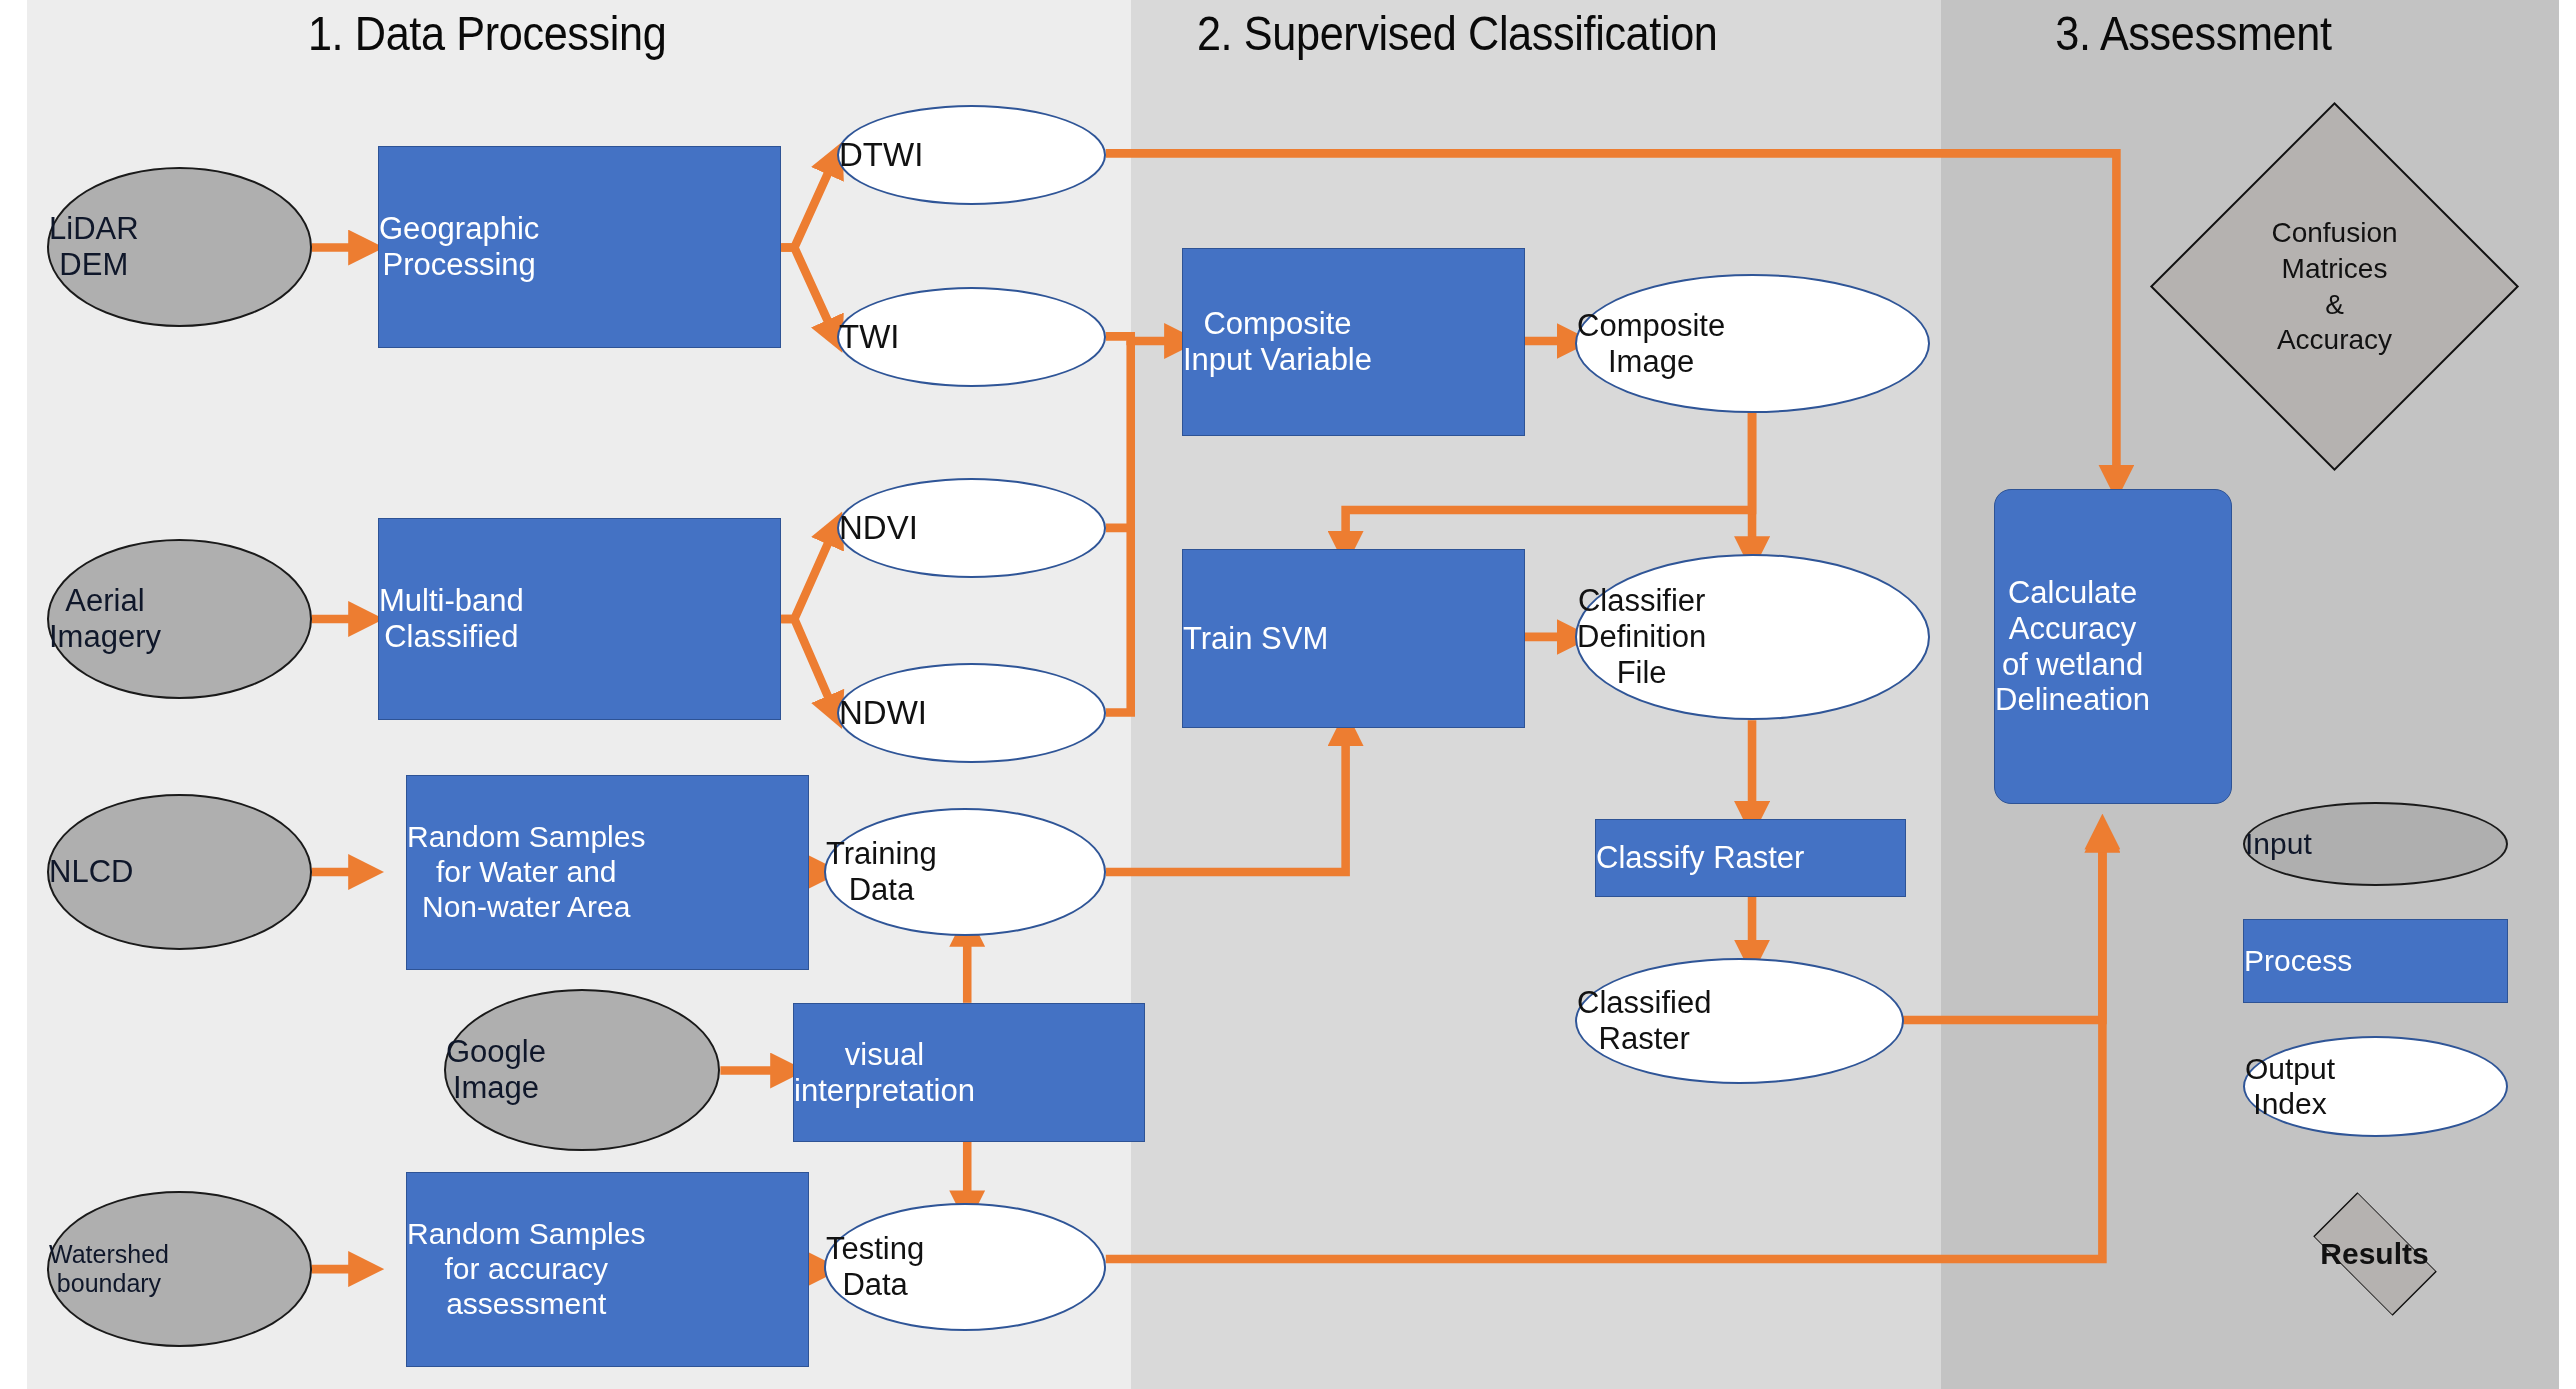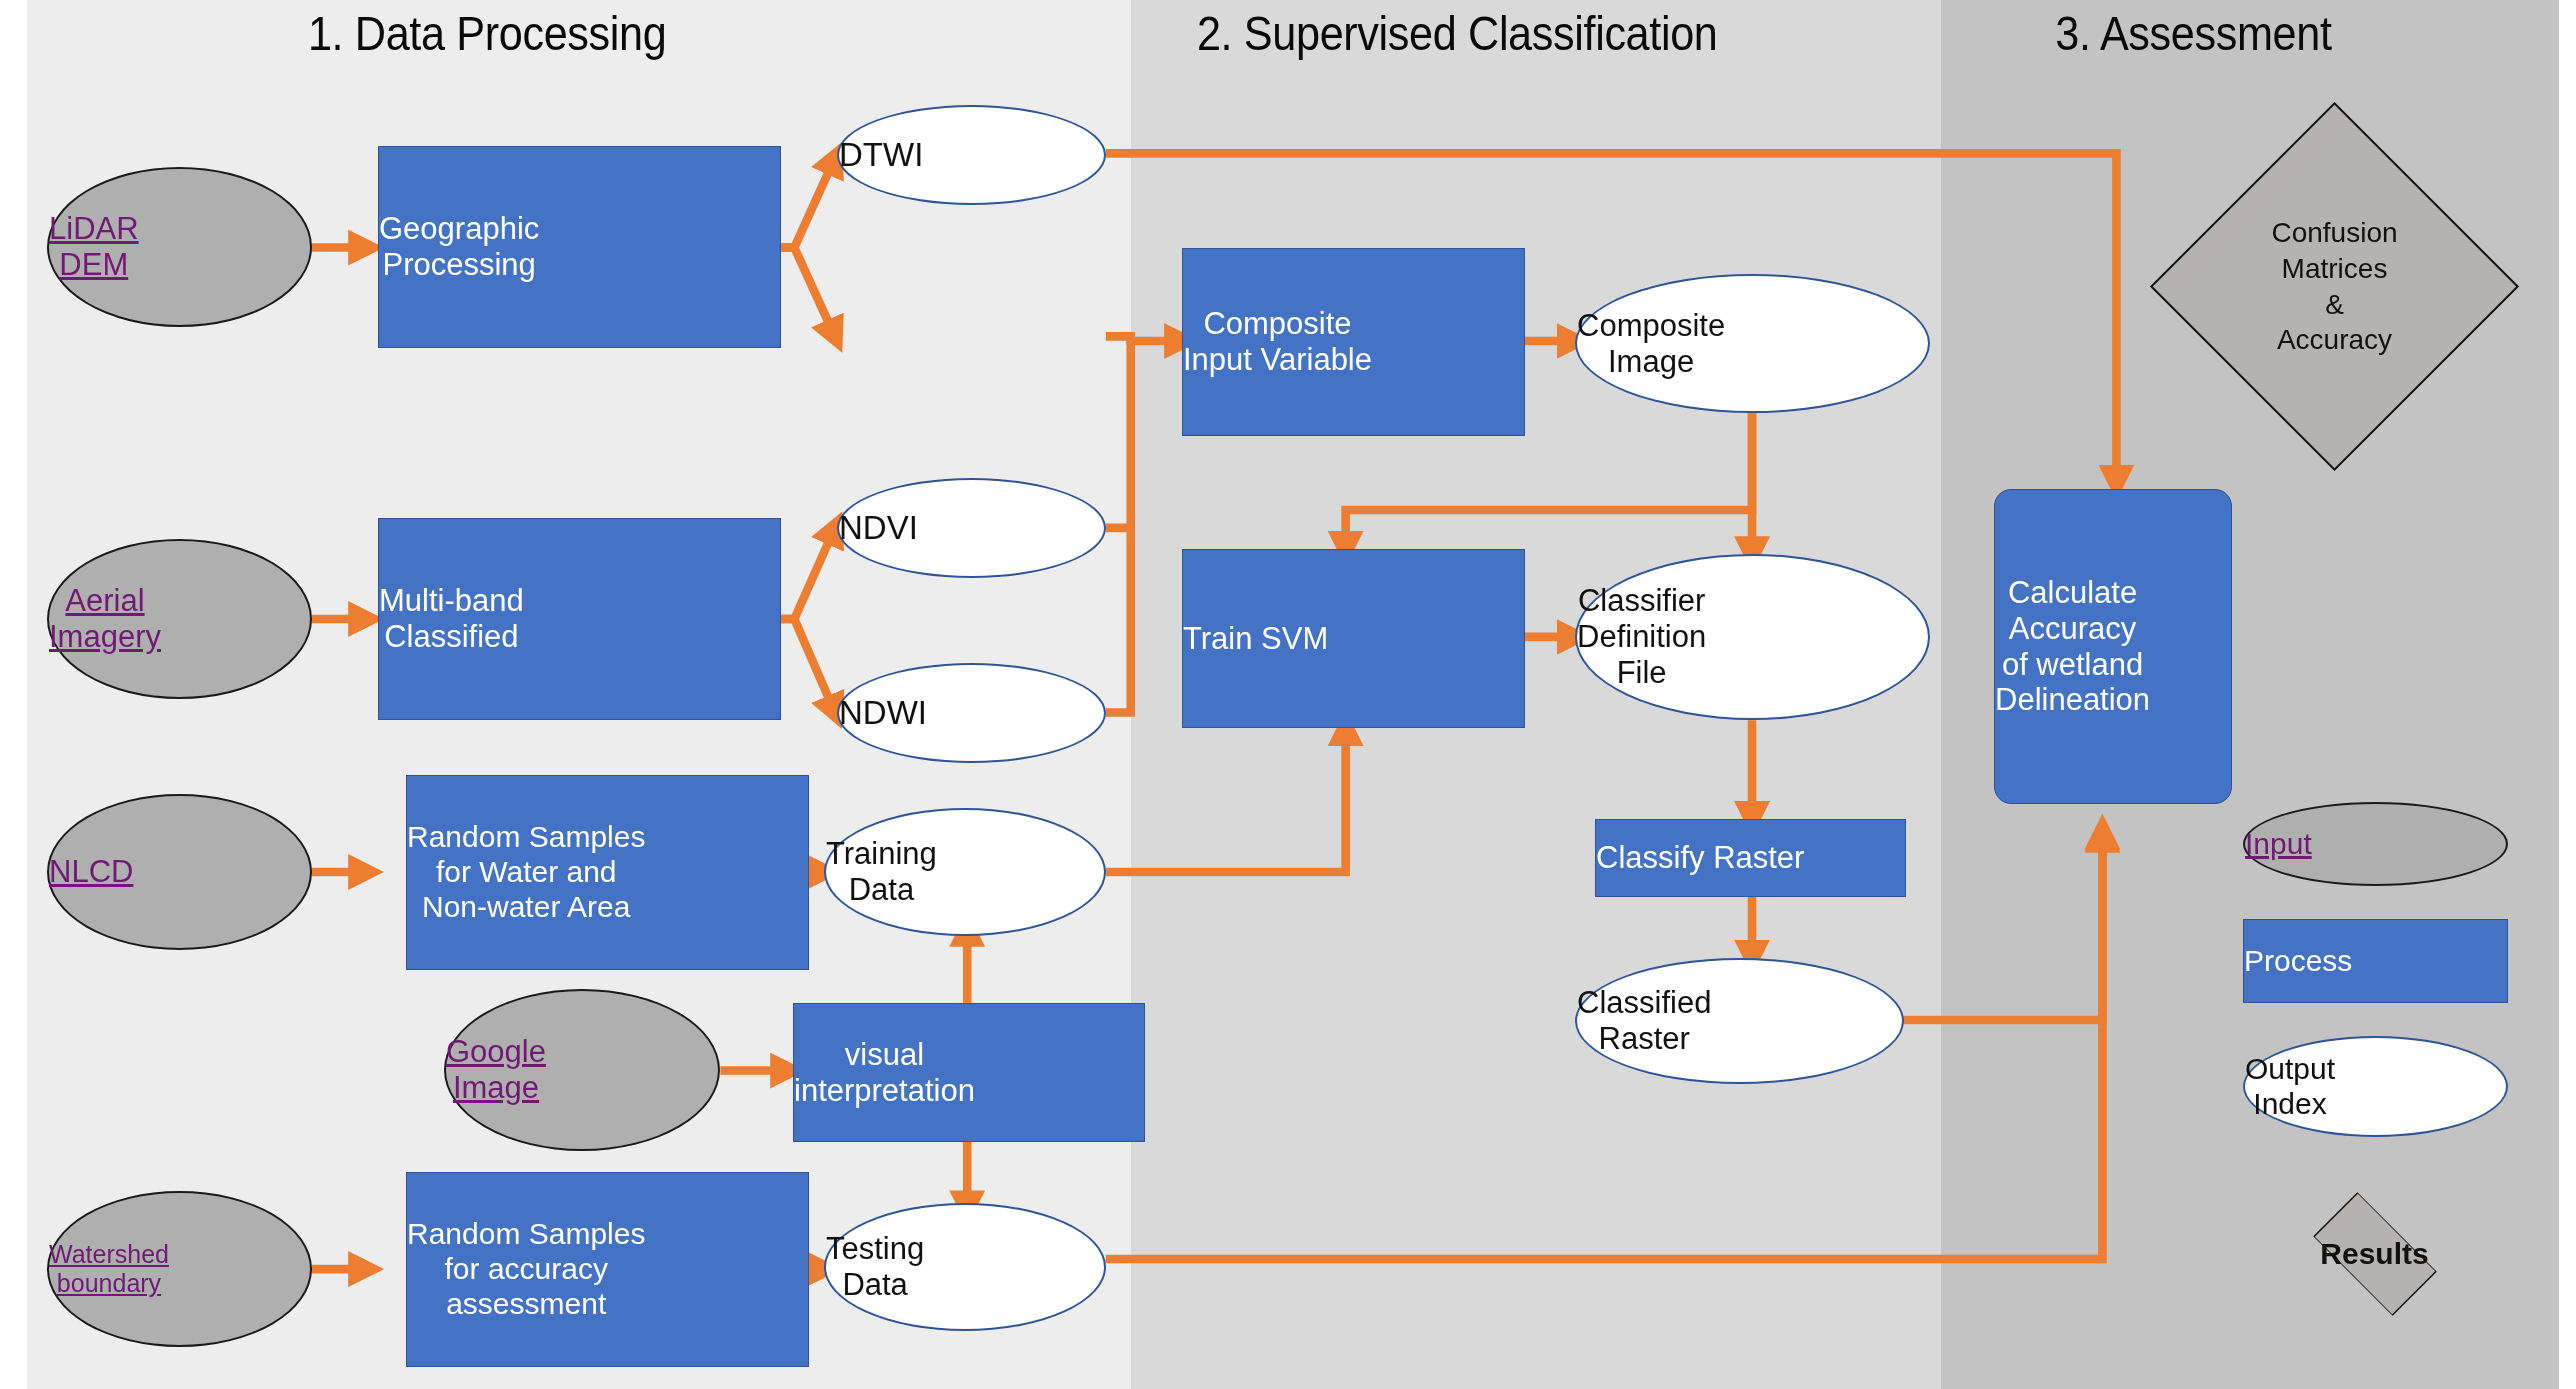--- a/index.html
+++ b/index.html
@@ -44,23 +44,22 @@
     background:#4472C4;
     border:1.6px solid #2E5395;
     color:#ffffff;
     font-size:31px;
   }
   .proc.small{font-size:30px;margin-left:28px;}
   .inp{
     background:#AFAFAF;
     border:2.3px solid #1a1a1a;
     border-radius:50%;
-    color:#701a75;
+    color:#0f172a;
     font-size:31px;
-    text-decoration:underline;
   }
   .inp.tiny{font-size:25px;}
   .outp{
     background:#FFFFFF;
     border:2.3px solid #2F5597;
     border-radius:50%;
     color:#111111;
     font-size:33px;
   }
   .outp.sm{font-size:31px;}
@@ -164,20 +163,23 @@
 
   <div class="node proc" style="left:378px;top:146px;width:403px;height:202px;">
     <span style="white-space:pre-line">Geographic
 Processing</span>
   </div>
 
   <div class="node outp" style="left:837px;top:105px;width:269px;height:100px;">
     <span style="white-space:pre-line">DTWI</span>
   </div>
 
+  <div class="node outp" style="left:837px;top:287px;width:269px;height:100px;">
+    <span style="white-space:pre-line">TWI</span>
+  </div>
 
   <div class="node inp" style="left:47px;top:539px;width:265px;height:160px;">
     <span style="white-space:pre-line">Aerial
 Imagery</span>
   </div>
 
   <div class="node proc" style="left:378px;top:518px;width:403px;height:202px;">
     <span style="white-space:pre-line">Multi-band
 Classified</span>
   </div>

